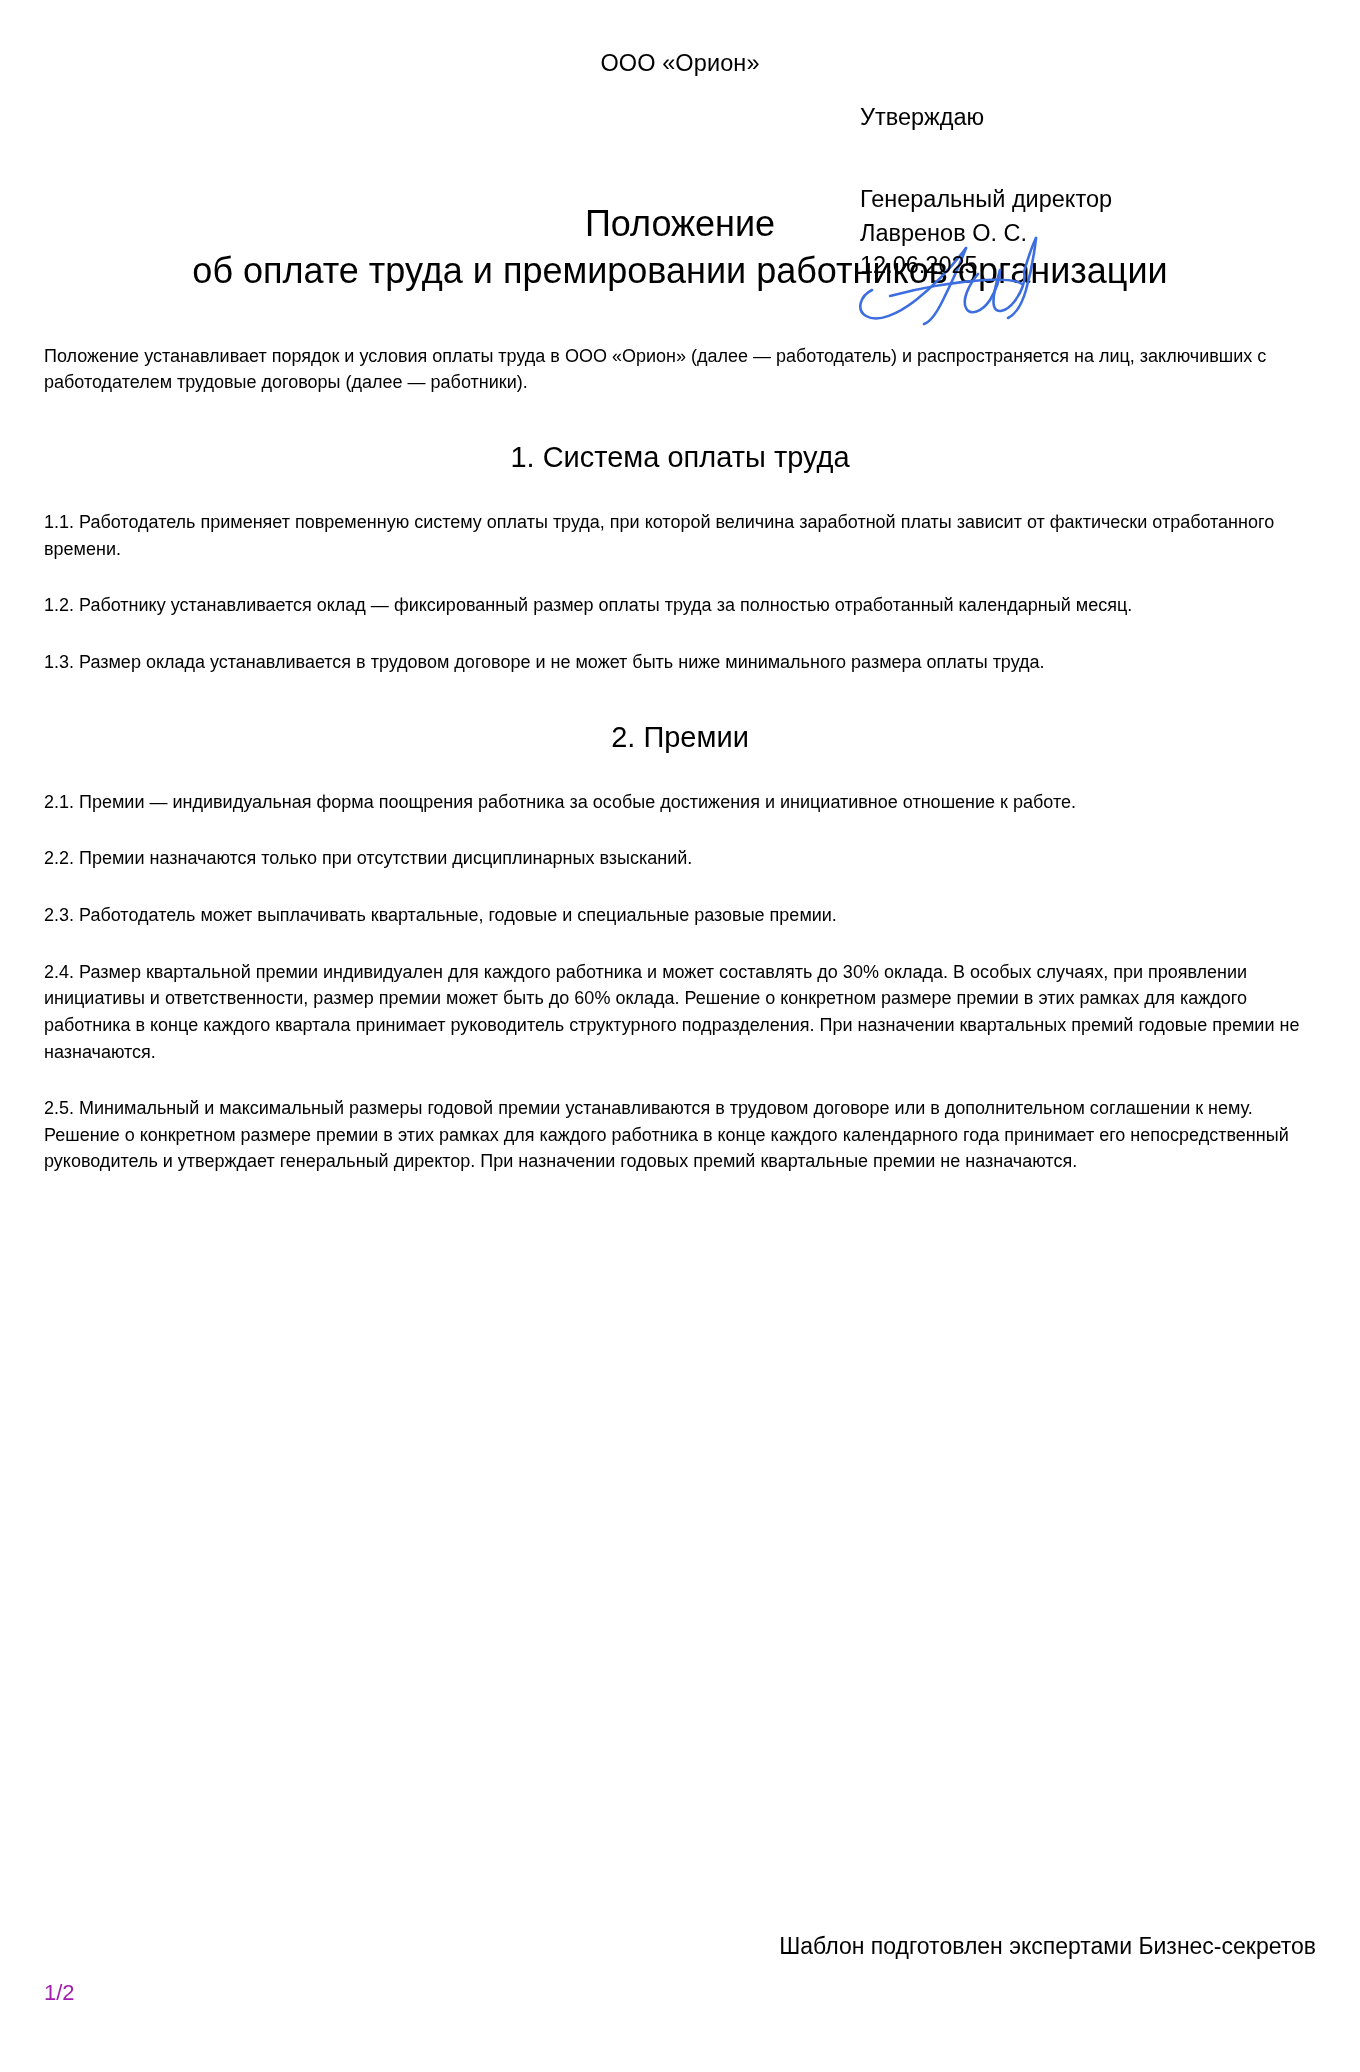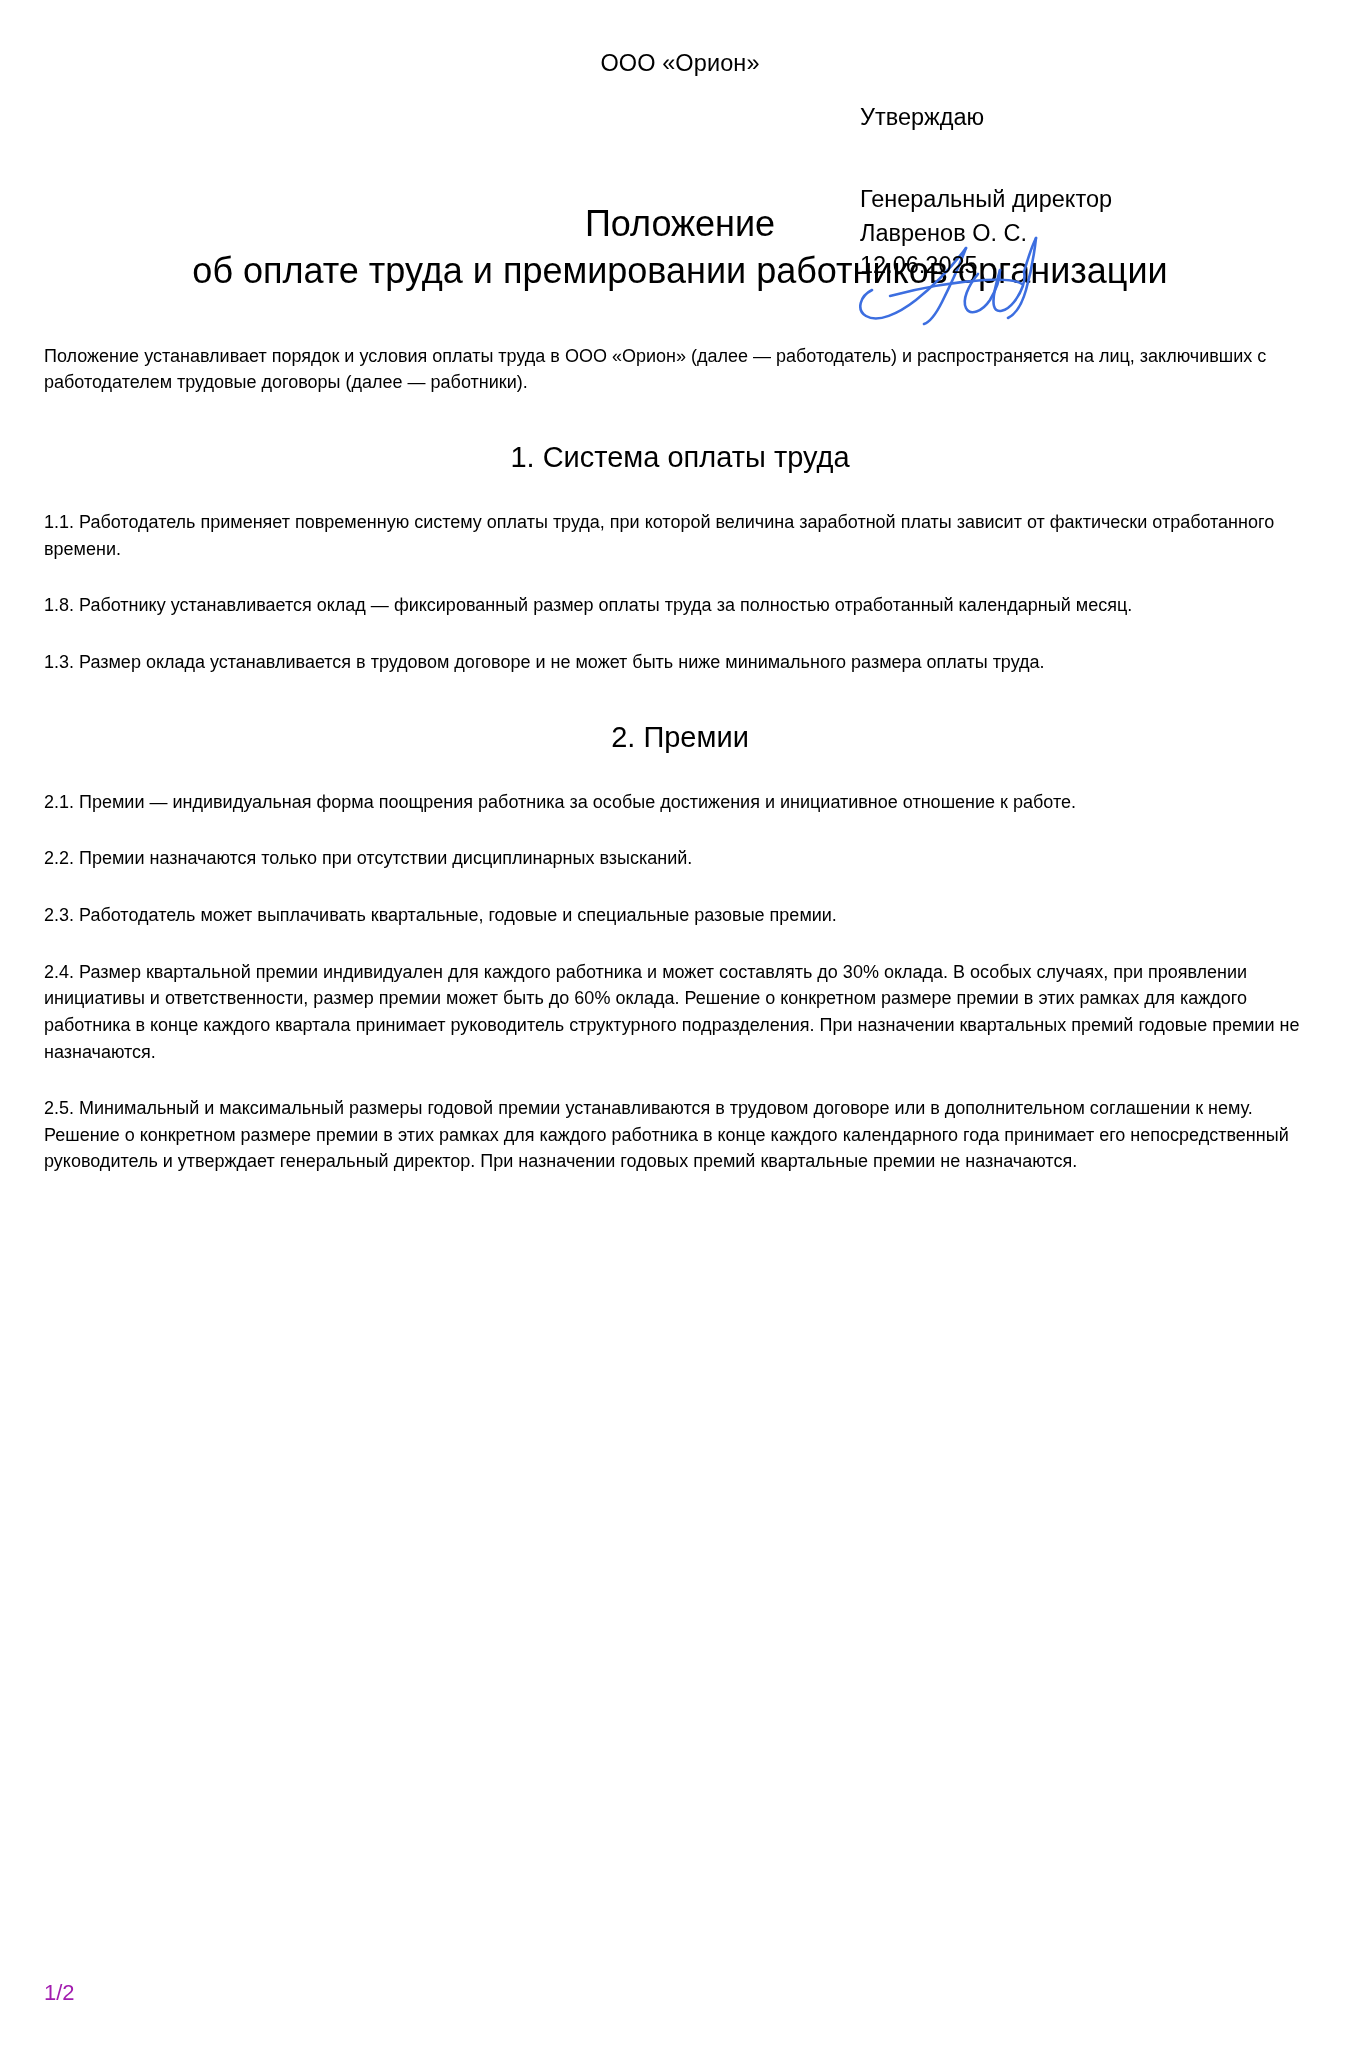--- a/index.html
+++ b/index.html
@@ -159,30 +159,31 @@
       <span class="line2">об оплате труда и премировании работников организации</span>
     </h1>
 
     <div class="body-text">
 
       <p class="para">Положение устанавливает порядок и условия оплаты труда в ООО «Орион» (далее — работодатель) и распространяется на лиц, заключивших с работодателем трудовые договоры (далее — работники).</p>
 
       <h2 class="section-heading">1. Система оплаты труда</h2>
 
       <p class="para">1.1. Работодатель применяет повременную систему оплаты труда, при которой величина заработной платы зависит от фактически отработанного времени.</p>
-      <p class="para">1.8. Работнику устанавливается оклад — фиксированный размер оплаты труда за полностью отработанный календарный месяц.</p>
+      <p class="para">1.2. Работнику устанавливается оклад — фиксированный размер оплаты труда за полностью отработанный календарный месяц.</p>
       <p class="para">1.3. Размер оклада устанавливается в трудовом договоре и не может быть ниже минимального размера оплаты труда.</p>
 
       <h2 class="section-heading">2. Премии</h2>
 
       <p class="para">2.1. Премии — индивидуальная форма поощрения работника за особые достижения и инициативное отношение к работе.</p>
       <p class="para">2.2. Премии назначаются только при отсутствии дисциплинарных взысканий.</p>
       <p class="para">2.3. Работодатель может выплачивать квартальные, годовые и специальные разовые премии.</p>
       <p class="para">2.4. Размер квартальной премии индивидуален для каждого работника и может составлять до 30% оклада. В особых случаях, при проявлении инициативы и ответственности, размер премии может быть до 60% оклада. Решение о конкретном размере премии в этих рамках для каждого работника в конце каждого квартала принимает руководитель структурного подразделения. При назначении квартальных премий годовые премии не назначаются.</p>
       <p class="para">2.5. Минимальный и максимальный размеры годовой премии устанавливаются в трудовом договоре или в дополнительном соглашении к нему. Решение о конкретном размере премии в этих рамках для каждого работника в конце каждого календарного года принимает его непосредственный руководитель и утверждает генеральный директор. При назначении годовых премий квартальные премии не назначаются.</p>
 
     </div>
 
+    <div class="footer-note">Шаблон подготовлен экспертами Бизнес-секретов</div>
 
     <div class="page-number">1/2</div>
 
   </div>
 </div>
 
 </body></html>

